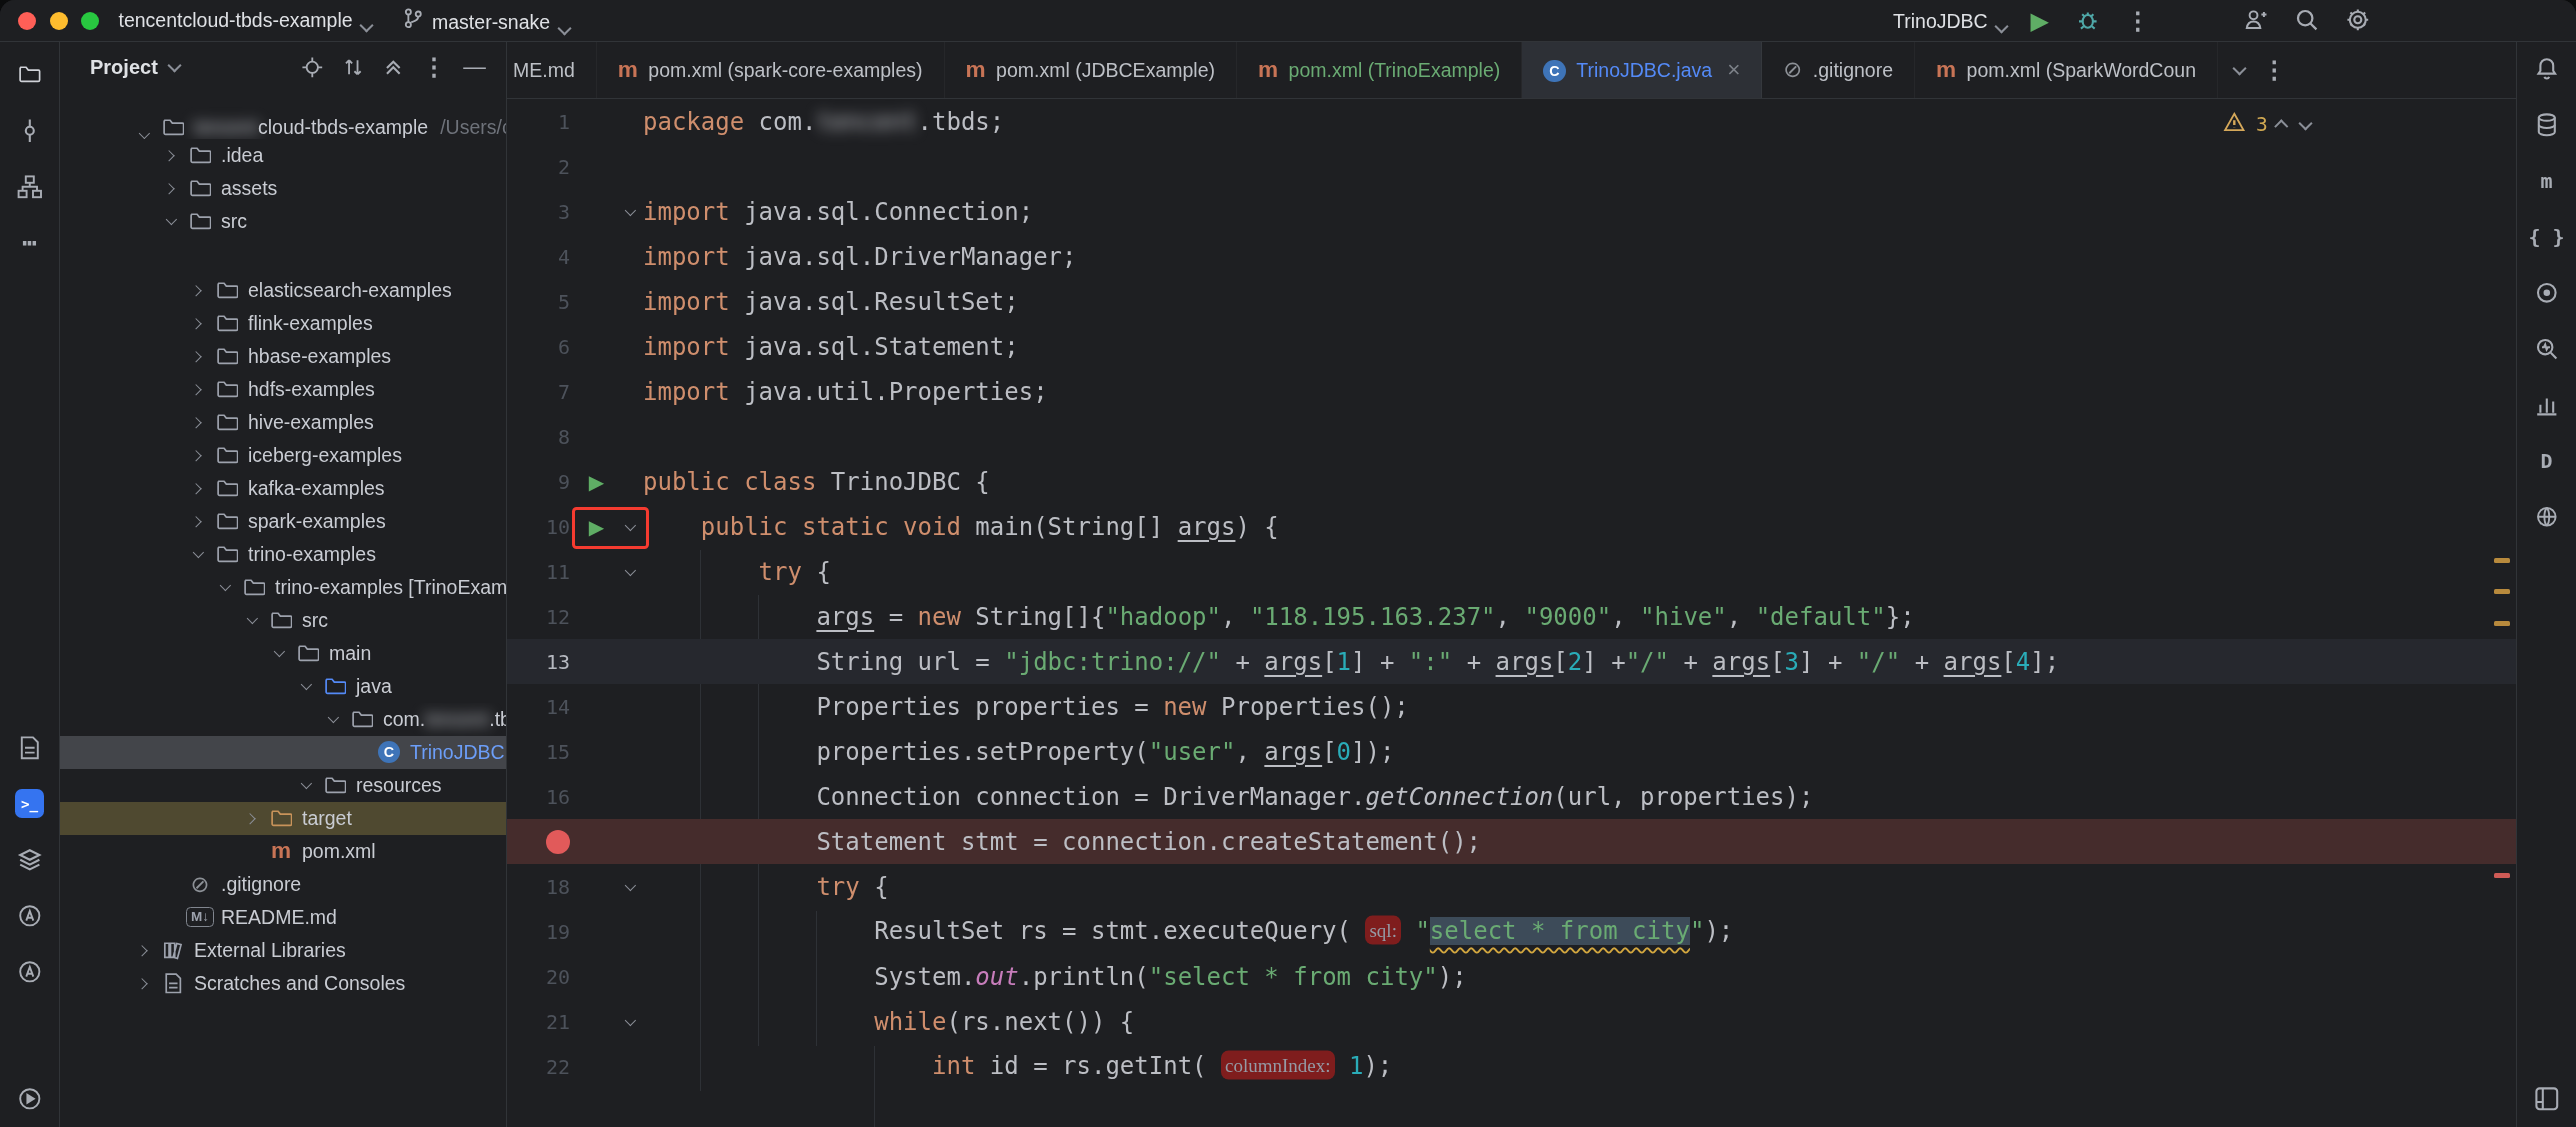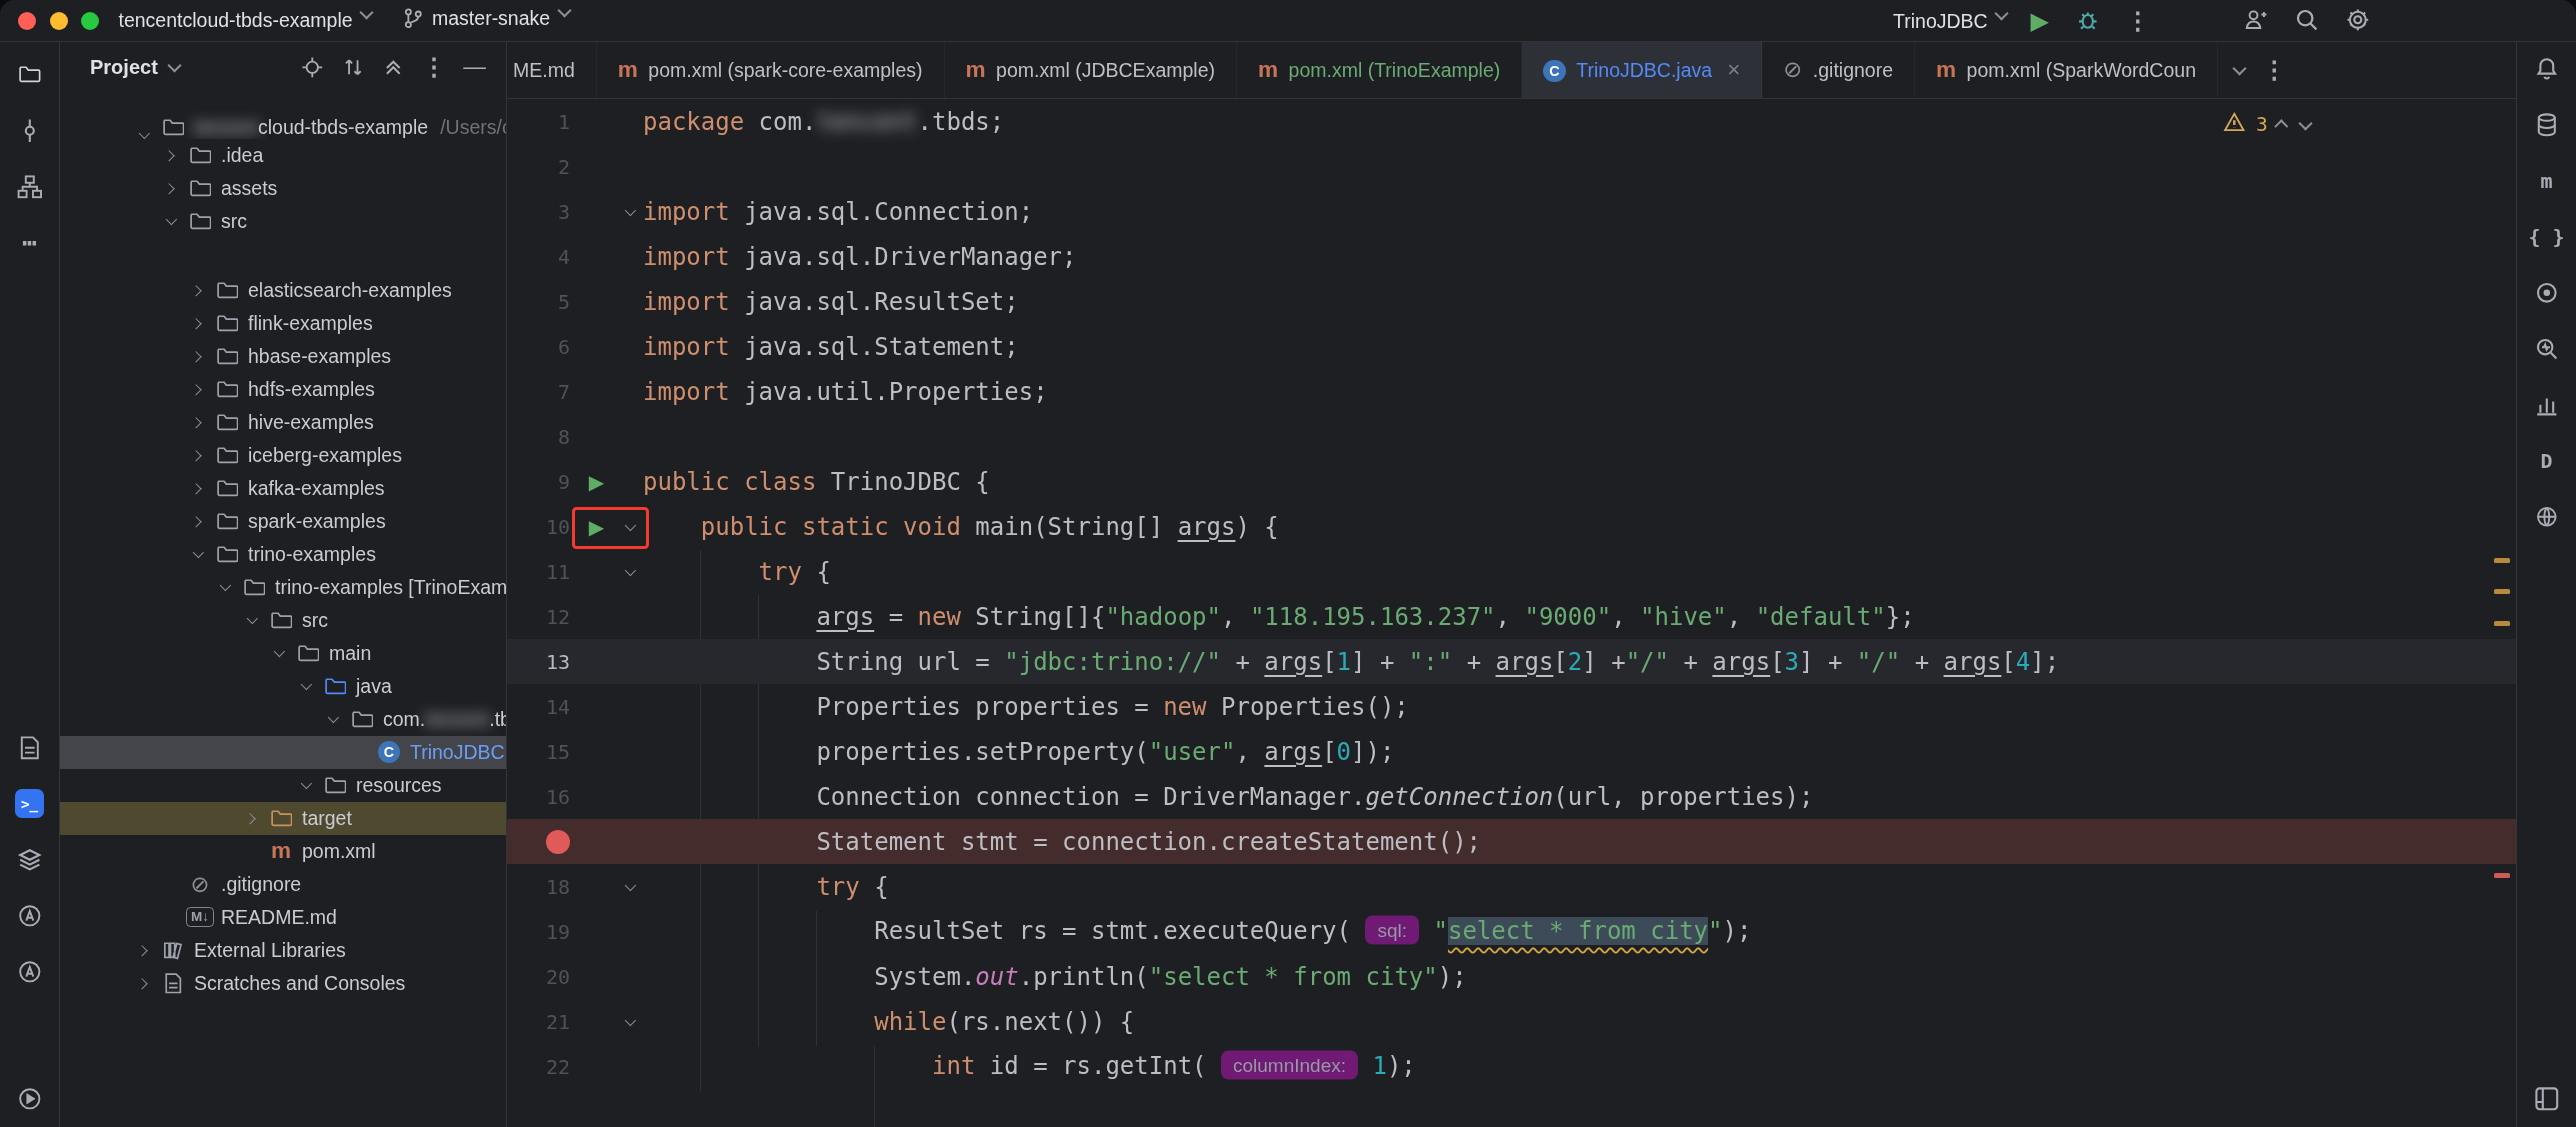--- a/index.html
+++ b/index.html
@@ -4,21 +4,21 @@
 <style>
   *{margin:0;padding:0;box-sizing:border-box}
   html,body{width:2576px;height:1127px;background:#0b0c0d;overflow:hidden;
     font-family:"Liberation Sans",sans-serif;color:#bcbec4;-webkit-font-smoothing:antialiased}
   .app{position:relative;width:2576px;height:1127px;background:#1e1f22;border-radius:15px 15px 0 0;overflow:hidden;display:flex;flex-direction:column}
 
   
   .titlebar{flex:0 0 42px;display:flex;align-items:center;background:#1e1f22;border-bottom:0.8px solid #313438;position:relative}
   .lights{display:flex;gap:13.5px;padding:0 19.5px 0 18px}
   .light{width:18px;height:18px;border-radius:50%}
-  .tb-item{display:flex;align-items:flex-start;gap:7.5px;color:#dfe1e5;font-size:19.5px;margin-right:32px;white-space:nowrap}
+  .tb-item{display:flex;align-items:flex-end;gap:7.5px;color:#dfe1e5;font-size:19.5px;margin-right:32px;white-space:nowrap}
   .tb-right{position:absolute;right:205px;top:0;height:42px;display:flex;align-items:center;gap:25.6px}
   .chev{display:inline-block;width:9.8px;height:9.8px;border-right:2.3px solid #8b8f98;border-bottom:2.3px solid #8b8f98}
   .chev.down{transform:rotate(45deg) translateY(-2.3px)}
   .chev.right{transform:rotate(-45deg) translateX(-1.5px)}
   .chev.up{transform:rotate(-135deg) translateY(-2.3px)}
   .chev.small{width:7.5px;height:7.5px;border-width:1.9px}
   .playchar{color:#5fad65;font-size:24px;line-height:1;font-family:"DejaVu Sans",sans-serif}
   .kebab{color:#a8acb4;font-size:24px;font-weight:bold;letter-spacing:0}
 
   
@@ -69,21 +69,21 @@
   .ln{flex:0 0 72px;display:flex;justify-content:flex-end;align-items:center;padding-right:9px;color:#4d525b;font-size:20px;cursor:pointer}
   .line.caret .ln{color:#b6b9c0}
   .bpdot{width:24px;height:24px;border-radius:50%;background:#e15a5a;display:inline-block}
   .gslot{flex:0 0 35px;display:flex;justify-content:center;align-items:center;cursor:pointer}
   .fslot{flex:0 0 29px;display:flex;justify-content:center;align-items:center;cursor:pointer}
   .code{flex:1;cursor:text}
   .tk-k{color:#cf8e6d}.tk-s{color:#6aab73}.tk-n{color:#2aacb8}.tk-d{color:#bcbec4}
   .tk-u{color:#bcbec4;text-decoration:underline;text-underline-offset:5.3px;text-decoration-thickness:1.5px}
   .tk-it{color:#bcbec4;font-style:italic}
   .tk-pf{color:#c77dbb;font-style:italic}
-  .tk-inlay{display:inline-block;font-family:Liberation Sans, sans-serif;font-size:19px;line-height:29px;background:#701a75;color:#959aa5;border-radius:7.5px;padding:0 12px;vertical-align:middle;transform:translateY(-1.5px)}
+  .tk-inlay{display:inline-block;font-family:Liberation Serif, serif;font-size:19px;line-height:29px;background:#7f1d1d;color:#959aa5;border-radius:7.5px;padding:0 4px;vertical-align:middle;transform:translateY(-1.5px)}
   .tk-hls{color:#6aab73;background:#3d4b59;text-decoration:underline wavy #d3a73f;text-decoration-thickness:2.3px;text-underline-offset:7.5px}
   .guide{position:absolute;width:0.8px;background:#2e3136}
   .redbox{position:absolute;left:65px;top:408px;width:77px;height:42px;border:3.8px solid #f53b30;border-radius:4.5px;pointer-events:none}
   .inspect{position:absolute;top:12px;left:1716px;display:flex;align-items:center;gap:10.5px;color:#d0a852;font-size:19.5px}
   .inspect .chev{border-color:#8b8f98}
   .smark{position:absolute;right:6px;width:16.5px;height:5.3px;border-radius:1.5px}
 </style>
 </head>
 <body>
 

